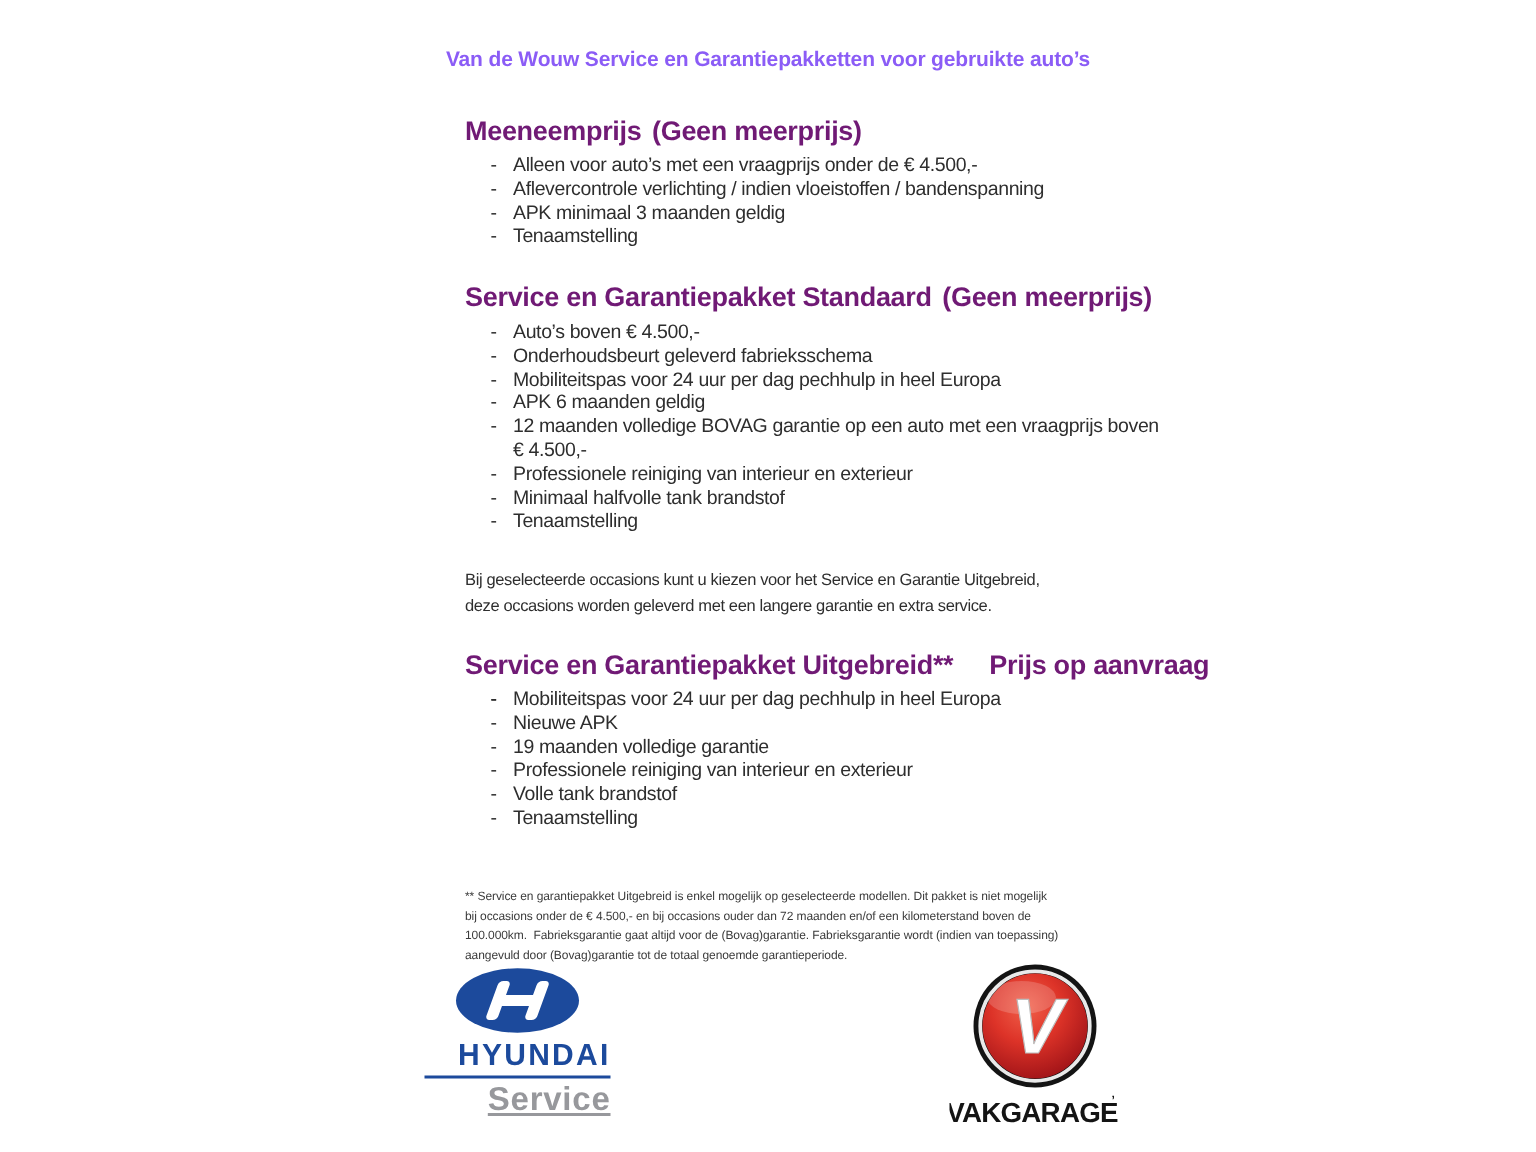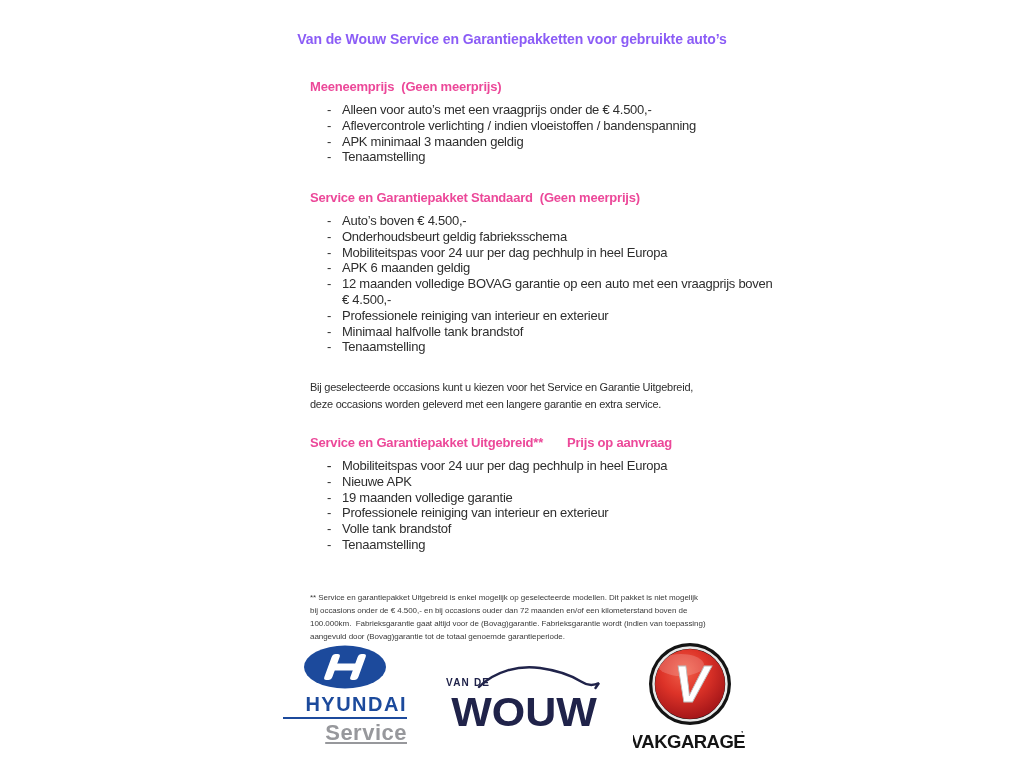--- a/index.html
+++ b/index.html
@@ -9,21 +9,21 @@
   }
   .doc-title{
     position:absolute;top:31px;left:0;width:1024px;text-align:center;
     font-size:14px;font-weight:bold;color:#8b5cf6;letter-spacing:-0.1px;
   }
   .sec{position:absolute;left:310px;width:520px;}
   .sec-1{top:79px;}
   .sec-2{top:190px;}
   .sec-3{top:435px;}
   .sec-heading{
-    font-size:13px;font-weight:bold;color:#ec4899;line-height:16px;letter-spacing:-0.2px;
+    font-size:18px;font-weight:bold;color:#701a75;line-height:16px;letter-spacing:-0.2px;
     white-space:nowrap;
   }
   .sec-heading .note{margin-left:7px;}
   .sec-3 .sec-heading .note{margin-left:24px;}
   ul.blist{list-style:none;margin:7px 0 0 0;padding:0;width:520px;}
   ul.blist li{
     position:relative;padding-left:32px;line-height:15.8px;font-size:13px;
     letter-spacing:-0.25px;color:#2e2e2e;
   }
   ul.blist .dash{position:absolute;left:17px;top:0;}
@@ -72,21 +72,21 @@
       <li><span class="dash">-</span><span class="li-text">Tenaamstelling</span></li>
     </ul>
   </section>
 
   <section class="sec sec-2">
     <div class="sec-heading">
       <span>Service en Garantiepakket Standaard</span><span class="note">(Geen meerprijs)</span>
     </div>
     <ul class="blist">
       <li><span class="dash">-</span><span class="li-text">Auto’s boven € 4.500,-</span></li>
-      <li><span class="dash">-</span><span class="li-text">Onderhoudsbeurt geldig fabrieksschema</span></li>
+      <li><span class="dash">-</span><span class="li-text">Onderhoudsbeurt geleverd fabrieksschema</span></li>
       <li><span class="dash">-</span><span class="li-text">Mobiliteitspas voor 24 uur per dag pechhulp in heel Europa</span></li>
       <li><span class="dash">-</span><span class="li-text">APK 6 maanden geldig</span></li>
       <li><span class="dash">-</span><span class="li-text">12 maanden volledige BOVAG garantie op een auto met een vraagprijs boven
 € 4.500,-</span></li>
       <li><span class="dash">-</span><span class="li-text">Professionele reiniging van interieur en exterieur</span></li>
       <li><span class="dash">-</span><span class="li-text">Minimaal halfvolle tank brandstof</span></li>
       <li><span class="dash">-</span><span class="li-text">Tenaamstelling</span></li>
     </ul>
   </section>
 
@@ -120,27 +120,20 @@
         <rect x="-17" y="-13" width="8" height="26" rx="3"></rect>
         <rect x="9" y="-13" width="8" height="26" rx="3"></rect>
         <rect x="-14" y="-3.6" width="28" height="7.2"></rect>
       </g>
     </svg>
     <div class="word">HYUNDAI</div>
     <div class="rule"></div>
     <div class="sub">Service</div>
   </div>
 
-  <div class="logo logo-wouw">
-    <svg width="162" height="70" viewBox="0 0 162 70">
-      <path d="M36,25 C52,9 76,3 97,6 C115,8.5 130,14.5 138,19.5 C144,23.5 151,23.5 156,21 L152.5,26" fill="none" stroke="#20234a" stroke-width="2.4" stroke-linecap="round"></path>
-      <text x="3" y="24" font-size="10" font-weight="900" letter-spacing="1.2" fill="#20234a" font-family="Liberation Sans, sans-serif">VAN DE</text>
-      <text x="81" y="64" text-anchor="middle" font-size="43" font-weight="900" letter-spacing="0" fill="#20234a" font-family="Liberation Sans, sans-serif" transform="scale(1,0.95)" transform-origin="81 64">WOUW</text>
-    </svg>
-  </div>
 
   <div class="logo logo-vakgarage">
     <svg width="114" height="118" viewBox="0 0 114 118">
       <defs>
         <radialGradient id="vg-red" cx="42%" cy="32%" r="75%">
           <stop offset="0%" stop-color="#f1604a"></stop>
           <stop offset="45%" stop-color="#dd3328"></stop>
           <stop offset="100%" stop-color="#9a1016"></stop>
         </radialGradient>
       </defs>

